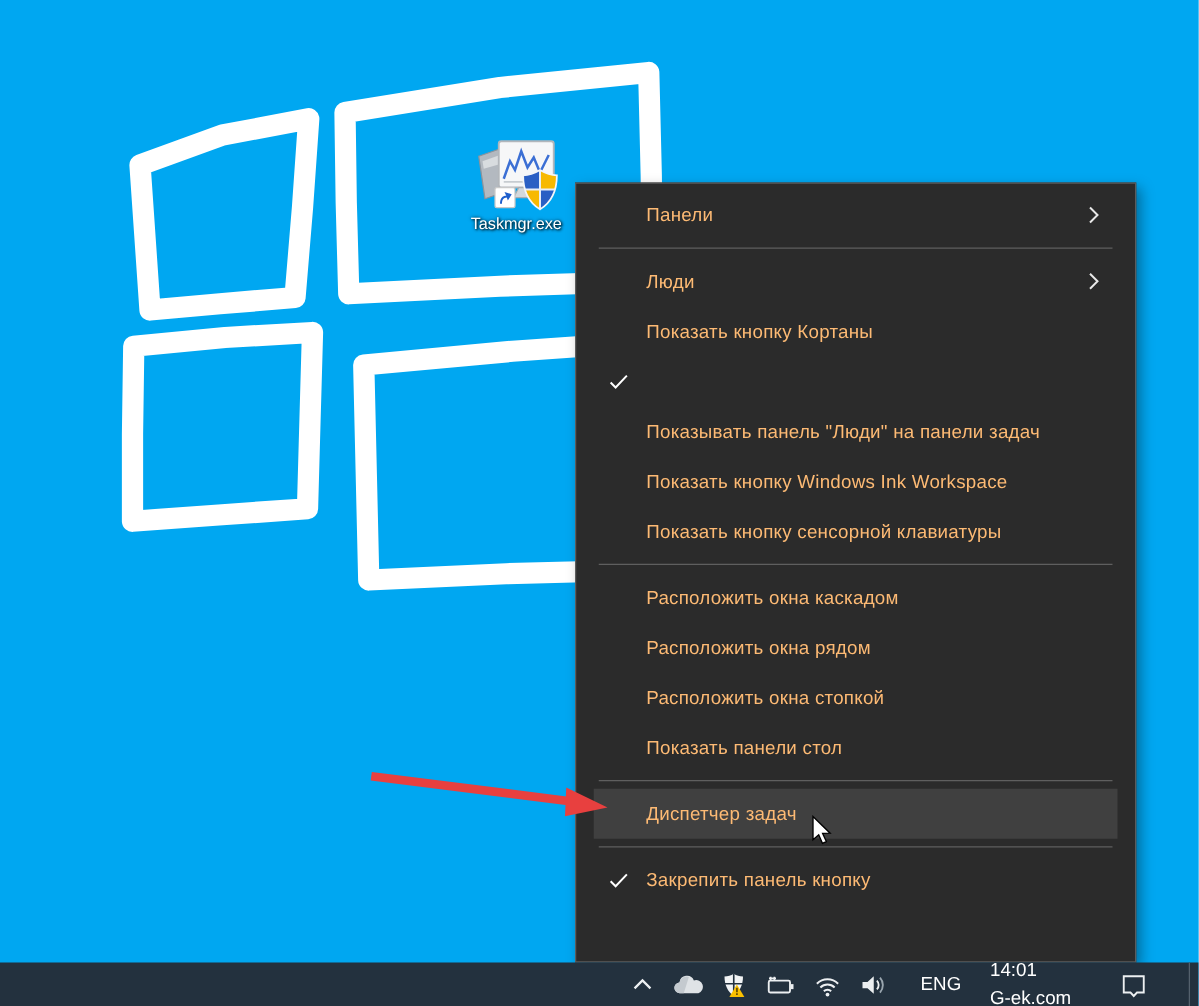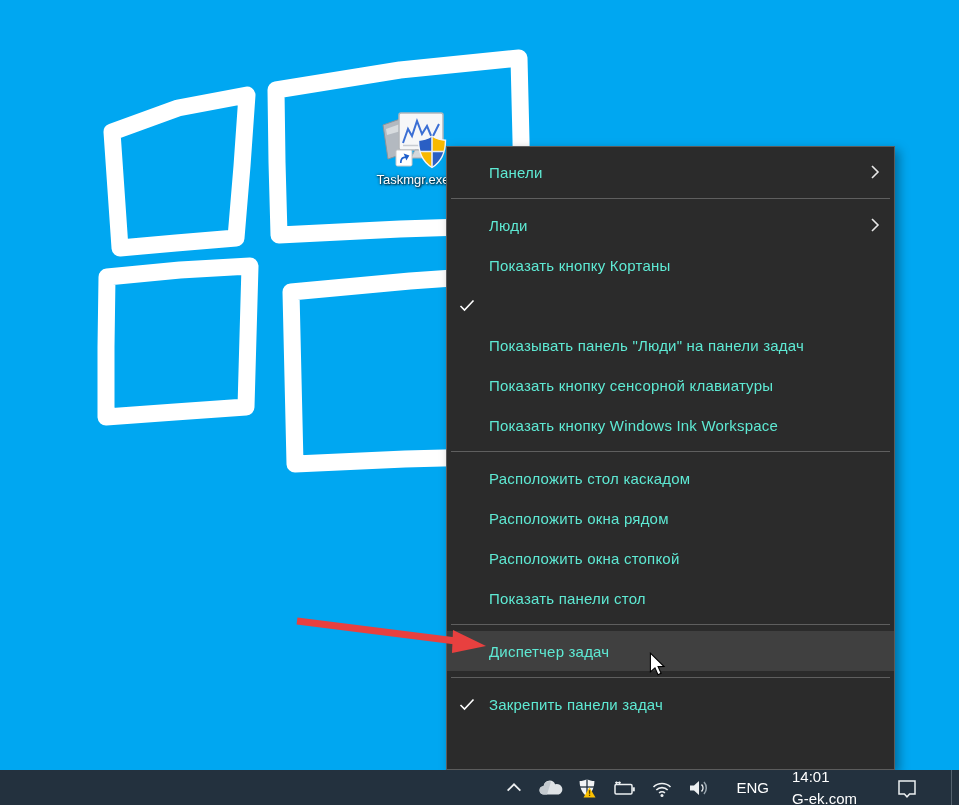--- a/index.html
+++ b/index.html
@@ -14,24 +14,24 @@
   .desktop-icon { position:absolute; left:369px; top:110px; width:88px; z-index:2; text-align:center; }
   .desktop-icon .glyph { display:block; margin:0 auto; }
   .desktop-icon .label {
     display:inline-block; margin-top:1px; color:#fff; font-size:13px;
     text-shadow:1px 1px 2px rgba(0,0,0,.95), 0 0 3px rgba(0,0,0,.7);
     white-space:nowrap;
   }
 
   
   .context-menu {
-    position:absolute; left:446px; top:146px; width:449px; height:624px; z-index:3;
+    position:absolute; left:460px; top:146px; width:449px; height:624px; z-index:3;
     background:#2b2b2b; border:1px solid #5c5c5c;
     box-shadow:4px 4px 10px rgba(0,0,0,.35);
-    padding:5px 0; color:#5eead4; font-size:15px;
+    padding:5px 14px; color:#fdba74; font-size:15px;
   }
   .menu-item { height:40px; display:flex; align-items:center; padding:0 14px 0 12px; cursor:default; }
   .menu-item.highlighted { background:#404040; }
   .mi-icon { width:30px; display:flex; align-items:center; justify-content:flex-start; flex:0 0 30px; }
   .mi-label { white-space:nowrap; letter-spacing:.2px; }
   .mi-arrow { margin-left:auto; display:flex; align-items:center; }
   .menu-sep { height:1px; background:#5f5f5f; margin:6px 4px; }
 
   
   .red-arrow { position:absolute; left:288px; top:608px; z-index:4; }
@@ -135,33 +135,33 @@
       </span>
     </div>
 
     <div class="menu-item">
       <span class="mi-icon"></span>
       <span class="mi-label">Показывать панель "Люди" на панели задач</span>
     </div>
 
     <div class="menu-item">
       <span class="mi-icon"></span>
+      <span class="mi-label">Показать кнопку Windows Ink Workspace</span>
+    </div>
+
+    <div class="menu-item">
+      <span class="mi-icon"></span>
       <span class="mi-label">Показать кнопку сенсорной клавиатуры</span>
     </div>
 
-    <div class="menu-item">
-      <span class="mi-icon"></span>
-      <span class="mi-label">Показать кнопку Windows Ink Workspace</span>
-    </div>
-
-    <div class="menu-sep"></div>
-
-    <div class="menu-item">
-      <span class="mi-icon"></span>
-      <span class="mi-label">Расположить стол каскадом</span>
+    <div class="menu-sep"></div>
+
+    <div class="menu-item">
+      <span class="mi-icon"></span>
+      <span class="mi-label">Расположить окна каскадом</span>
     </div>
 
     <div class="menu-item">
       <span class="mi-icon"></span>
       <span class="mi-label">Расположить окна рядом</span>
     </div>
 
     <div class="menu-item">
       <span class="mi-icon"></span>
       <span class="mi-label">Расположить окна стопкой</span>
@@ -180,21 +180,21 @@
     </div>
 
     <div class="menu-sep"></div>
 
     <div class="menu-item">
       <span class="mi-icon">
         <svg width="16" height="13" viewBox="0 0 16 13">
             <polyline points="1.5,7 5.5,11 14.5,1.5" fill="none" stroke="#ffffff" stroke-width="1.6"></polyline>
           </svg>
       </span>
-      <span class="mi-label">Закрепить панели задач</span>
+      <span class="mi-label">Закрепить панель кнопку</span>
     </div>
 
   </div>
 
   <svg class="red-arrow" width="210" height="50" viewBox="0 0 210 50">
     <line x1="9" y1="13" x2="168" y2="33" stroke="#e8403f" stroke-width="7"></line>
     <polygon points="165,22 198,38 164,45" fill="#e8403f"></polygon>
   </svg>
 
   <svg class="cursor" width="22" height="24" viewBox="0 0 13 20">

